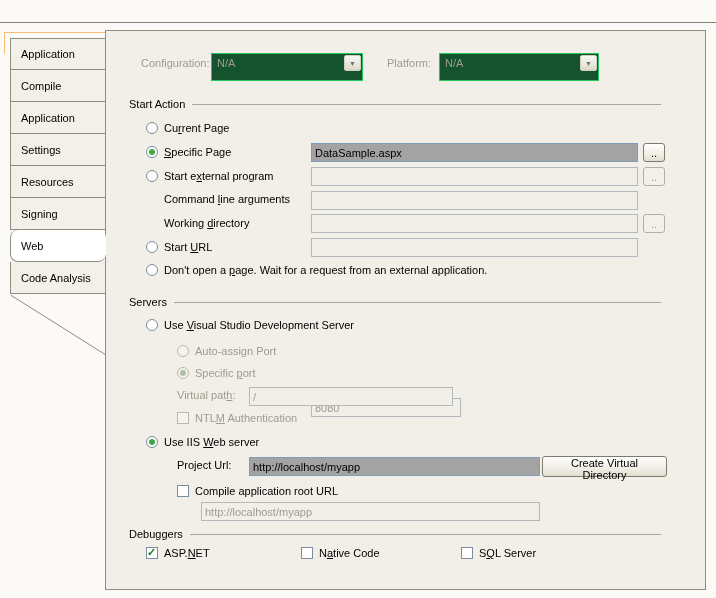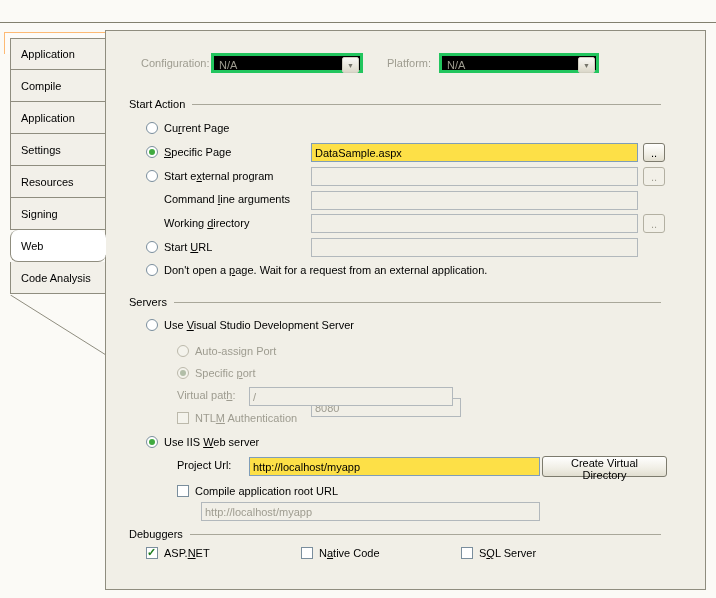--- a/index.html
+++ b/index.html
@@ -52,23 +52,23 @@
     position:absolute; left:105px; top:30px; width:601px; height:560px;
     border:1px solid #8f8d7f;
     background:#f1efe7;
   }
 
   .lbl { position:absolute; white-space:nowrap; }
   .lbl.disabled, .dis-text { color:#9e9c90; }
 
   
   .combo {
-    position:absolute; height:20px;
-    background:#000000;
-    border:3px solid #22c55e;
+    position:absolute; height:28px;
+    background:#14532d;
+    border:1px solid #22c55e;
   }
   .combo-value { position:absolute; left:5px; top:3px; color:#9e9c90; }
   .combo-arrow {
     position:absolute; top:1px; right:1px; width:17px; height:16px;
     background:linear-gradient(180deg,#f8f7f4 0%, #e6e3d7 70%, #dbd8ca 100%);
     border:1px solid #d2cfc1; border-radius:2px;
     color:#75746a; font-size:7px; line-height:15px; text-align:center;
   }
 
   
@@ -101,21 +101,21 @@
   }
   .checkbox.checked::after {
     content:'\2713'; position:absolute; left:0px; top:-2px;
     font-size:11px; font-weight:bold; color:#1e7d1e;
   }
   .checkbox.disabled { border-color:#bcb9ab; background:#f4f3ec; }
 
   
   input.tb {
     position:absolute; height:19px;
-    border:1px solid #7f9db9; background:#fde047;
+    border:1px solid #7f9db9; background:#a3a3a3;
     font:11px "Liberation Sans", sans-serif;
     padding:1px 3px; color:#000;
   }
   input.tb:disabled { border-color:#b2b8bc; background:#f1efe7; color:#9e9c90; }
 
   
   .btn {
     position:absolute; height:19px;
     border:1px solid #7d7b6e; border-radius:3px;
     background:linear-gradient(180deg,#fffffe 0%, #f0eee5 60%, #e1ded0 100%);

